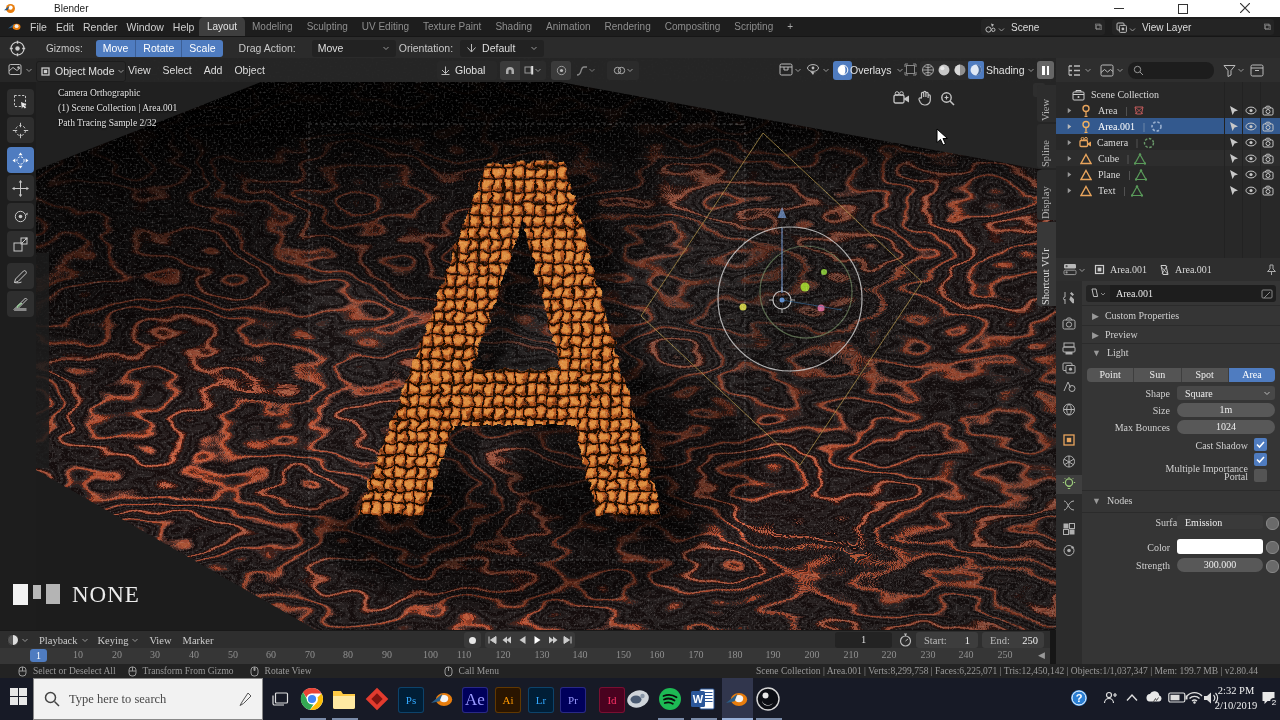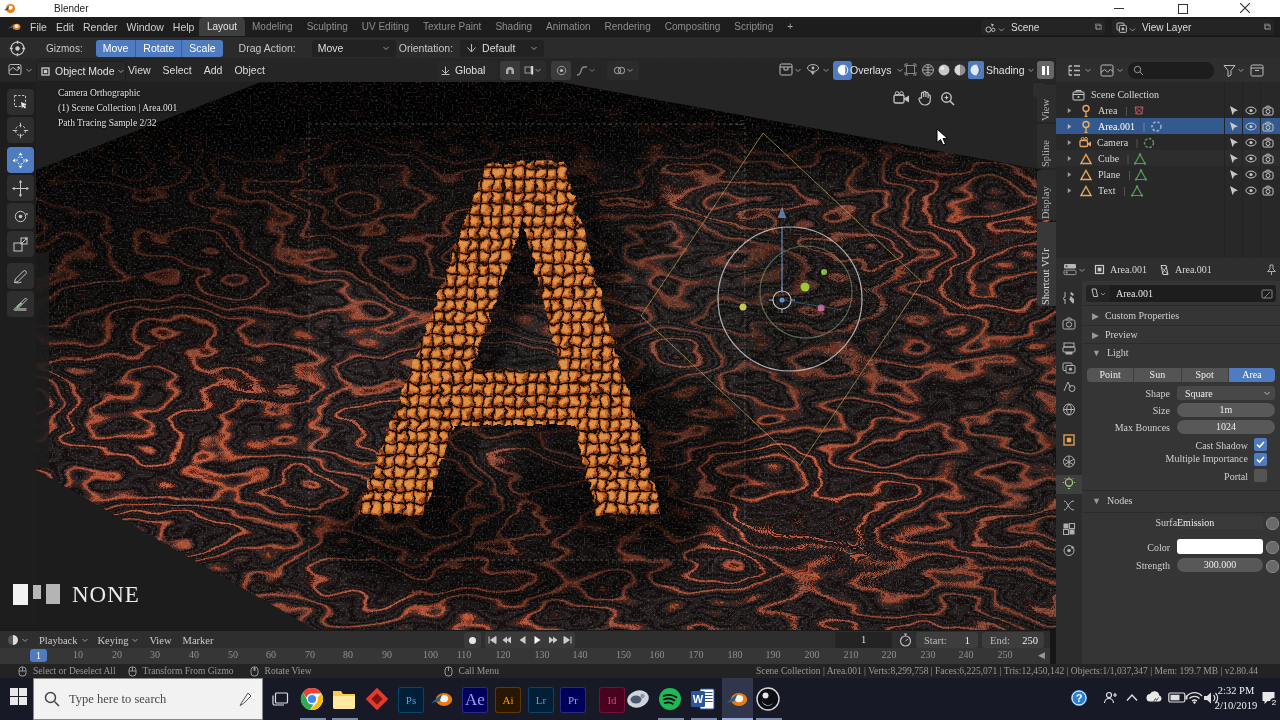--- a/index.html
+++ b/index.html
@@ -827,35 +827,35 @@
         </svg>
     </div>
     <div class="abs" style="left:0;top:124px;width:88px;text-align:right;">Size</div>
     <div class="abs" style="left:95px;top:122px;width:98px;height:14px;background:#585858;border-radius:7px;color:#eee;text-align:center;line-height:14px;">1m</div>
     <div class="abs" style="left:0;top:141px;width:88px;text-align:right;">Max Bounces</div>
     <div class="abs" style="left:95px;top:139px;width:98px;height:14px;background:#585858;border-radius:7px;color:#eee;text-align:center;line-height:14px;">1024</div>
     <div class="abs" style="left:0;top:159px;width:166px;text-align:right;">Cast Shadow</div>
     <div class="abs" style="left:172px;top:157px;width:13px;height:13px;background:#4f7cc0;border-radius:2px;"><svg width="13" height="13" viewBox="0 0 13 13">
           <path d="M3 6.5 L5.5 9 L10 4" stroke="#fff" stroke-width="1.6" fill="none"></path>
         </svg></div>
-    <div class="abs" style="left:0;top:172px;width:166px;text-align:right;">Multiple Importance</div>
+    <div class="abs" style="left:0;top:182px;width:166px;text-align:right;">Multiple Importance</div>
     <div class="abs" style="left:172px;top:172px;width:13px;height:13px;background:#4f7cc0;border-radius:2px;"><svg width="13" height="13" viewBox="0 0 13 13">
           <path d="M3 6.5 L5.5 9 L10 4" stroke="#fff" stroke-width="1.6" fill="none"></path>
         </svg></div>
     <div class="abs" style="left:0;top:190px;width:166px;text-align:right;">Portal</div>
     <div class="abs" style="left:172px;top:188px;width:13px;height:13px;background:#545454;border-radius:2px;"></div>
     <div class="abs" style="left:0;top:209px;width:198px;height:1px;background:#2b2b2b;"></div>
     <div class="abs row" style="left:10px;top:214px;gap:6px;">
         <span style="color:#999;font-size:9px;">▼</span>
         <span>Nodes</span>
       </div>
     <div class="abs" style="left:0;top:231px;width:198px;height:1px;background:#2b2b2b;"></div>
     <div class="abs" style="left:16px;top:236px;width:88px;text-align:right;">Surface</div>
     <div class="abs row" style="left:95px;top:234px;width:86px;height:14px;background:#3a3a3a;border-radius:3px;color:#eee;">
-        <span style="">Emission</span>
+        <span style="margin-left:8px;">Emission</span>
       </div>
     <div class="abs" style="left:184px;top:236px;width:11px;height:11px;border-radius:6px;background:#6a6a6a;border:1px solid #888;"></div>
     <div class="abs" style="left:0;top:261px;width:88px;text-align:right;">Color</div>
     <div class="abs" style="left:95px;top:258px;width:86px;height:15px;background:#fff;border-radius:3px;"></div>
     <div class="abs" style="left:184px;top:260px;width:11px;height:11px;border-radius:6px;background:#6a6a6a;border:1px solid #888;"></div>
     <div class="abs" style="left:0;top:279px;width:88px;text-align:right;">Strength</div>
     <div class="abs" style="left:95px;top:277px;width:86px;height:14px;background:#585858;border-radius:7px;color:#eee;text-align:center;line-height:14px;">300.000</div>
     <div class="abs" style="left:184px;top:279px;width:11px;height:11px;border-radius:6px;background:#6a6a6a;border:1px solid #888;"></div>
   </div>
   </div>

